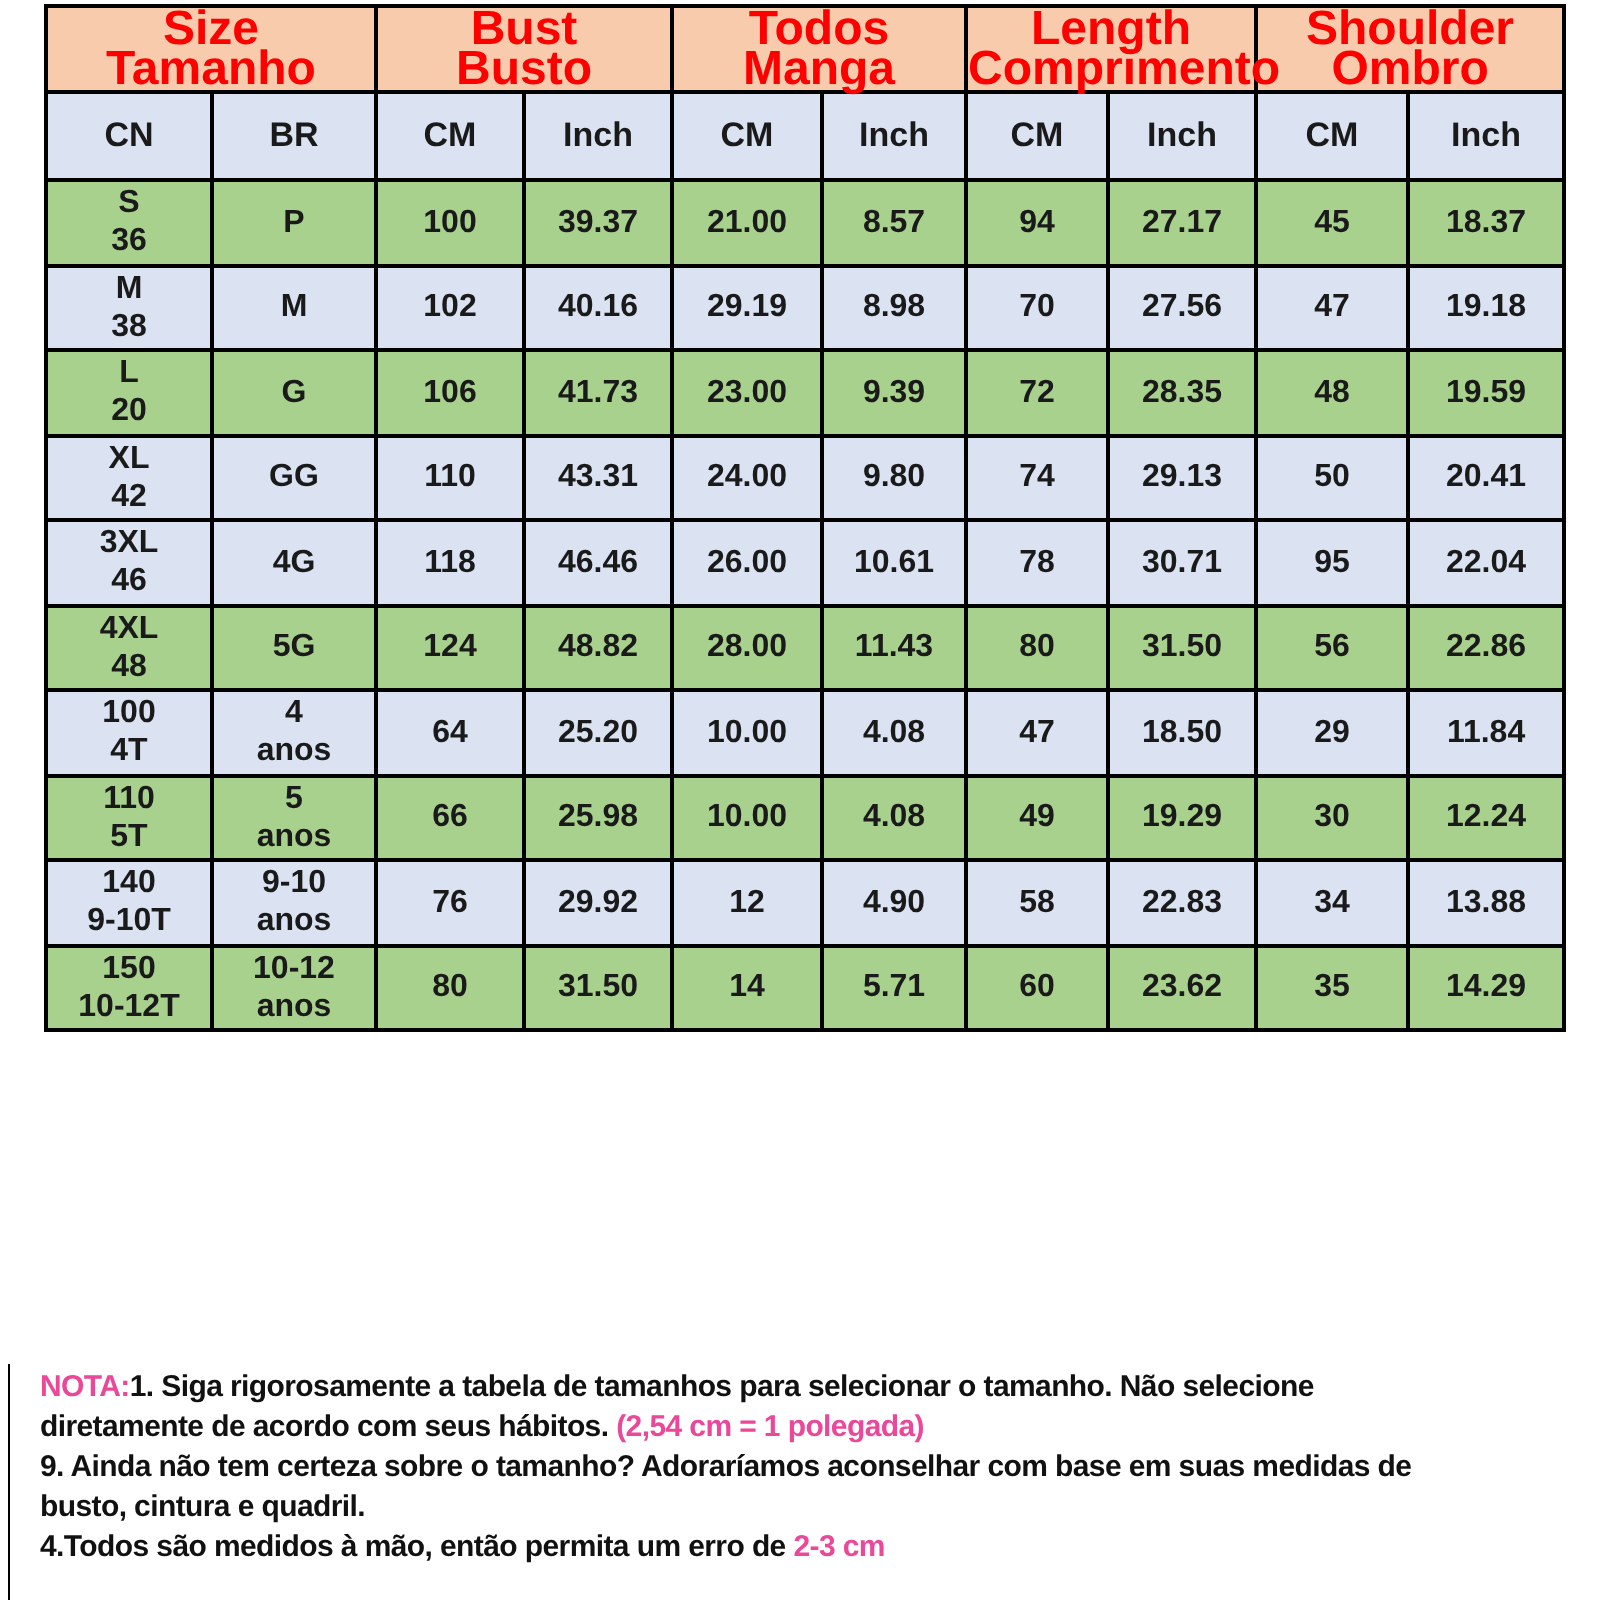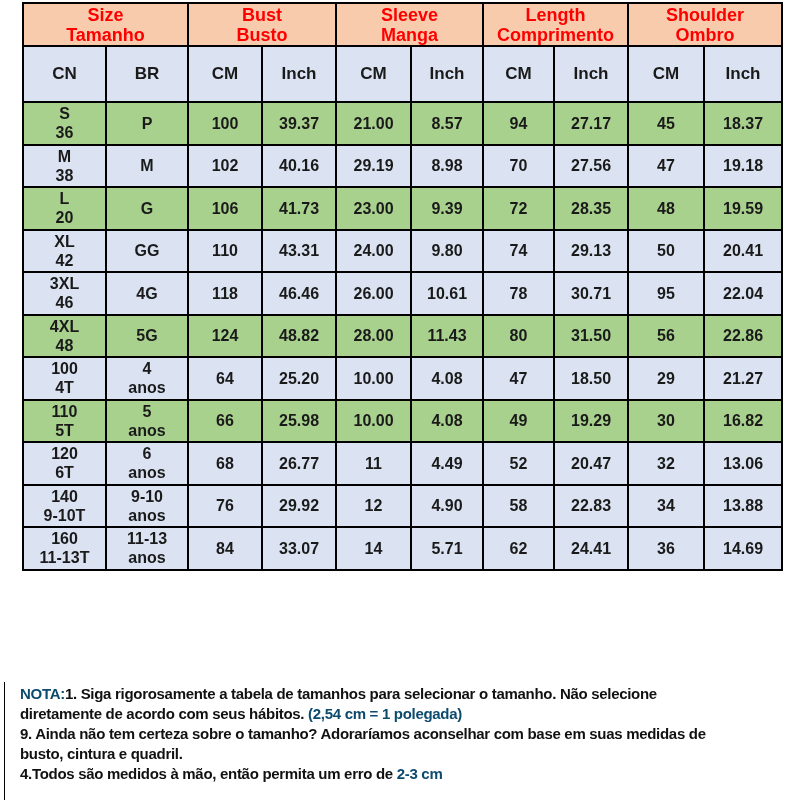--- a/index.html
+++ b/index.html
@@ -10,38 +10,38 @@
   }
   table#size-table{
     position:absolute;left:22px;top:2px;
     border-collapse:collapse;table-layout:fixed;width:759px;
   }
   col.c1{width:83px}col.c2{width:82px}col.c3{width:74px}col.c4{width:74px}
   col.c5{width:75px}col.c6{width:72px}col.c7{width:71px}col.c8{width:74px}
   col.c9{width:76px}col.c10{width:78px}
   th,td{border:2px solid #000000;text-align:center;vertical-align:middle;padding:0;}
   tr.hdr-row{height:43px}
-  tr.sub-row{height:56px}
+  tr.sub-row{height:44px}
   tbody tr{height:42.5px}
-  .hdr{background:#F8CBAD;color:#FE0000;font-size:18px;line-height:20px;}
+  .hdr{background:#F8CBAD;color:#FE0000;font-size:24px;line-height:20px;}
   .sub{background:#DBE3F2;font-size:17px;}
   tbody td{font-size:16px;line-height:19px;}
   tr.row-green td{background:#A9D18E;}
   tr.row-blue td{background:#DBE3F2;}
   .cell-line{line-height:19px;}
   #notes{
     position:absolute;left:4px;top:682px;width:774px;height:118px;
     border-left:1px solid #000;border-right:1px solid #000;
     overflow:hidden;padding:2px 8px 0 15px;box-sizing:content-box;
   }
   .note-line{
     font-size:15px;line-height:20px;letter-spacing:-0.3px;
     white-space:nowrap;color:#111111;
   }
-  .red{color:#0c4a6e;}
+  .red{color:#ec4899;}
 </style>
 </head>
 <body>
 
 <table id="size-table">
   <colgroup>
     <col class="c1">
       <col class="c2">
       <col class="c3">
       <col class="c4">
@@ -56,21 +56,21 @@
     <tr id="header-row" class="hdr-row">
         <th colspan="2" class="hdr">
           <div>Size</div>
           <div>Tamanho</div>
         </th>
         <th colspan="2" class="hdr">
           <div>Bust</div>
           <div>Busto</div>
         </th>
         <th colspan="2" class="hdr">
-          <div>Sleeve</div>
+          <div>Todos</div>
           <div>Manga</div>
         </th>
         <th colspan="2" class="hdr">
           <div>Length</div>
           <div>Comprimento</div>
         </th>
         <th colspan="2" class="hdr">
           <div>Shoulder</div>
           <div>Ombro</div>
         </th>
@@ -200,93 +200,75 @@
           <div class="cell-line">4</div>
           <div class="cell-line">anos</div>
         </td>
         <td>64</td>
         <td>25.20</td>
         <td>10.00</td>
         <td>4.08</td>
         <td>47</td>
         <td>18.50</td>
         <td>29</td>
-        <td>21.27</td>
+        <td>11.84</td>
       </tr>
       <tr class="row-green">
         <td>
           <div class="cell-line">110</div>
           <div class="cell-line">5T</div>
         </td>
         <td>
           <div class="cell-line">5</div>
           <div class="cell-line">anos</div>
         </td>
         <td>66</td>
         <td>25.98</td>
         <td>10.00</td>
         <td>4.08</td>
         <td>49</td>
         <td>19.29</td>
         <td>30</td>
-        <td>16.82</td>
-      </tr>
-      <tr class="row-blue">
-        <td>
-          <div class="cell-line">120</div>
-          <div class="cell-line">6T</div>
-        </td>
-        <td>
-          <div class="cell-line">6</div>
-          <div class="cell-line">anos</div>
-        </td>
-        <td>68</td>
-        <td>26.77</td>
-        <td>11</td>
-        <td>4.49</td>
-        <td>52</td>
-        <td>20.47</td>
-        <td>32</td>
-        <td>13.06</td>
+        <td>12.24</td>
       </tr>
       <tr class="row-blue">
         <td>
           <div class="cell-line">140</div>
           <div class="cell-line">9-10T</div>
         </td>
         <td>
           <div class="cell-line">9-10</div>
           <div class="cell-line">anos</div>
         </td>
         <td>76</td>
         <td>29.92</td>
         <td>12</td>
         <td>4.90</td>
         <td>58</td>
         <td>22.83</td>
         <td>34</td>
         <td>13.88</td>
       </tr>
-      <tr class="row-blue">
-        <td>
-          <div class="cell-line">160</div>
-          <div class="cell-line">11-13T</div>
-        </td>
-        <td>
-          <div class="cell-line">11-13</div>
-          <div class="cell-line">anos</div>
-        </td>
-        <td>84</td>
-        <td>33.07</td>
+      <tr class="row-green">
+        <td>
+          <div class="cell-line">150</div>
+          <div class="cell-line">10-12T</div>
+        </td>
+        <td>
+          <div class="cell-line">10-12</div>
+          <div class="cell-line">anos</div>
+        </td>
+        <td>80</td>
+        <td>31.50</td>
         <td>14</td>
         <td>5.71</td>
-        <td>62</td>
-        <td>24.41</td>
-        <td>36</td>
-        <td>14.69</td>
+        <td>60</td>
+        <td>23.62</td>
+        <td>35</td>
+        <td>14.29</td>
       </tr>
     </tbody>
 </table>
 
 <div id="notes">
     <div class="note-line"><span class="red">NOTA:</span><span>1. Siga rigorosamente a tabela de tamanhos para selecionar o tamanho. Não selecione</span></div>
     <div class="note-line"><span>diretamente de acordo com seus hábitos. </span><span class="red">(2,54 cm = 1 polegada)</span></div>
     <div class="note-line"><span>9. Ainda não tem certeza sobre o tamanho? Adoraríamos aconselhar com base em suas medidas de</span></div>
     <div class="note-line"><span>busto, cintura e quadril.</span></div>
     <div class="note-line"><span>4.Todos são medidos à mão, então permita um erro de </span><span class="red">2-3 cm</span></div>

